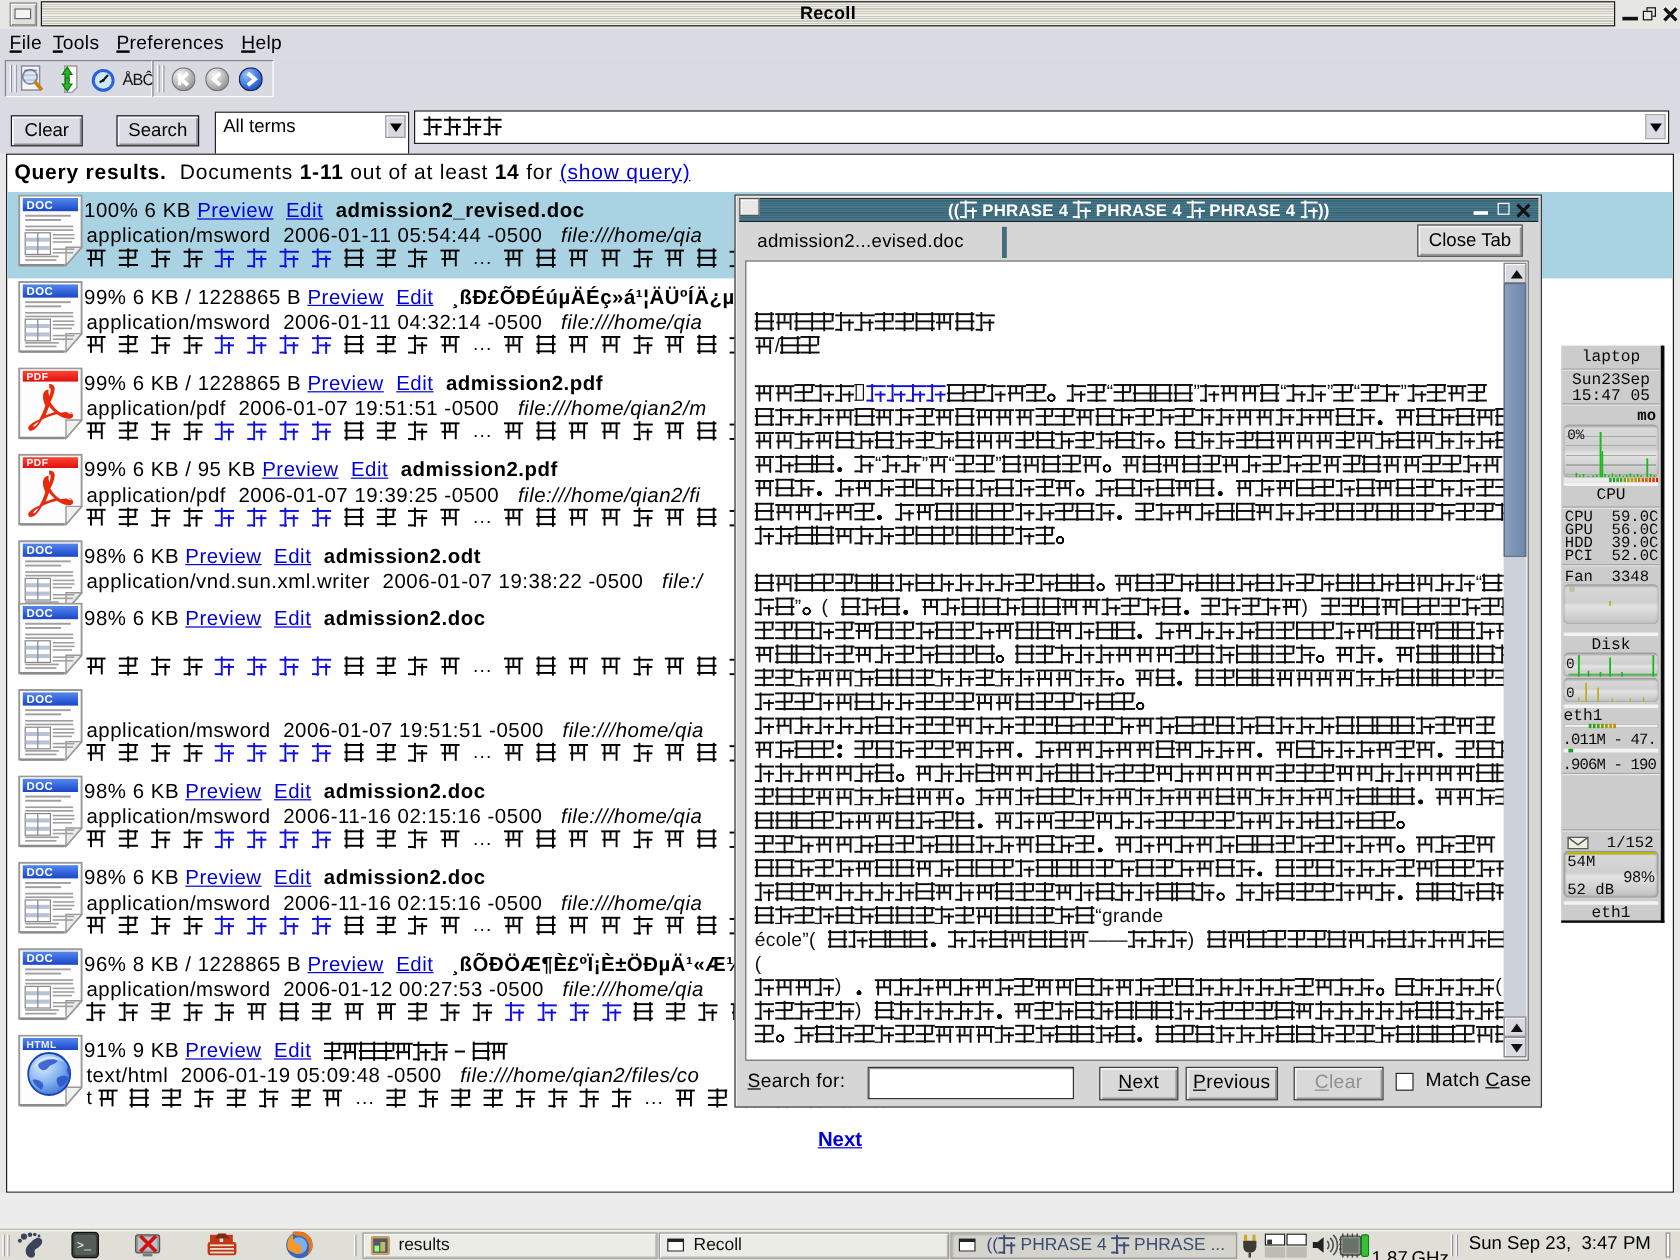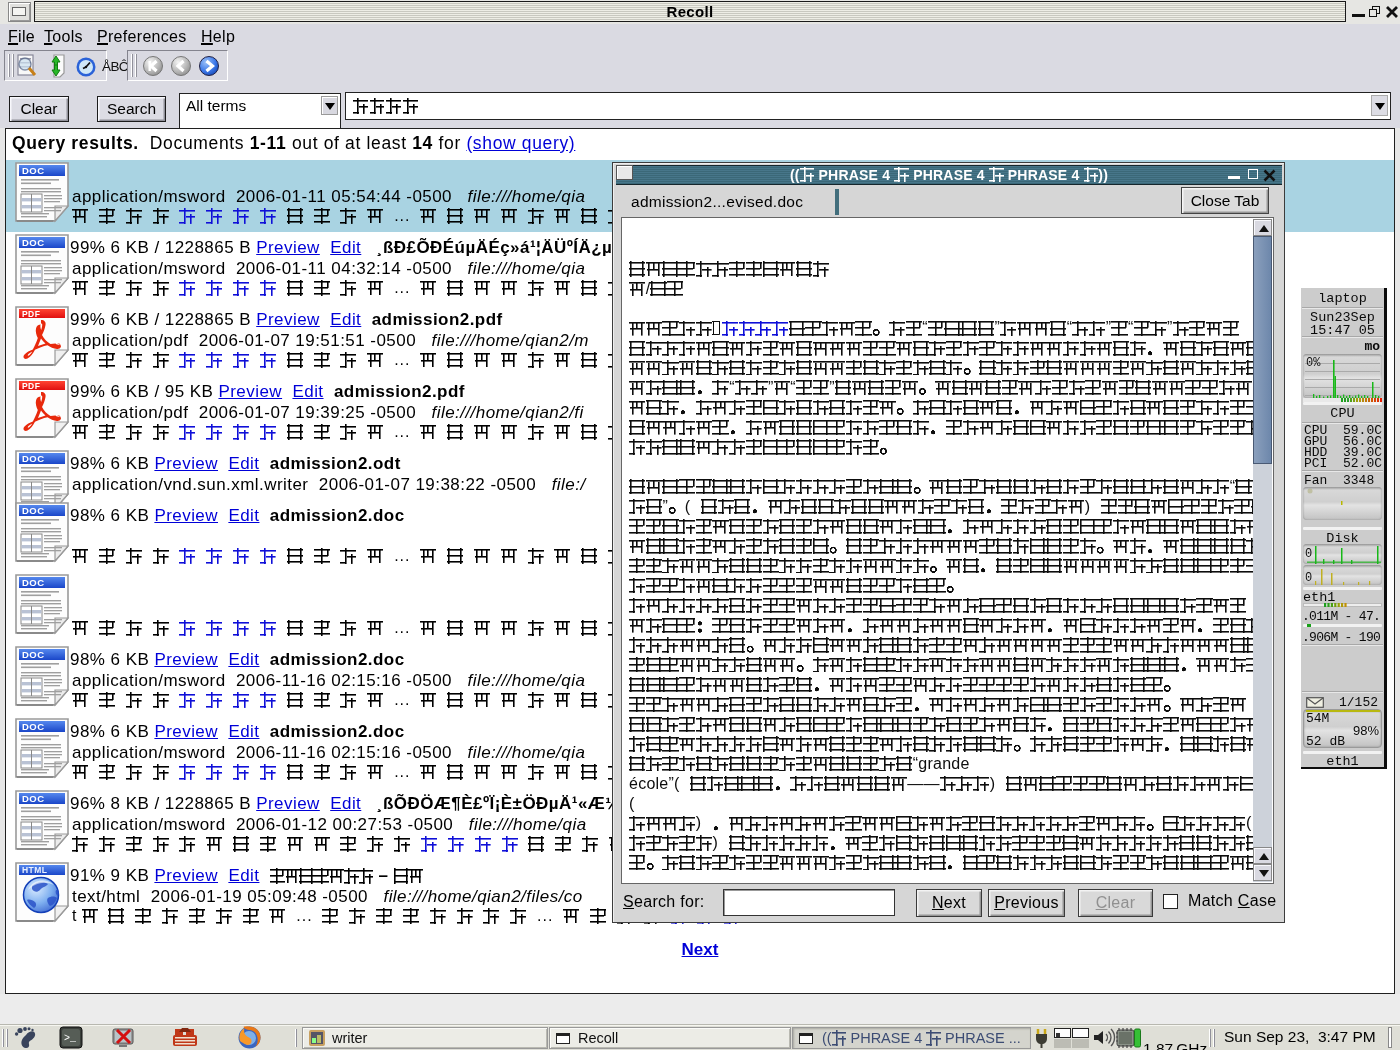--- a/index.html
+++ b/index.html
@@ -141,21 +141,21 @@
       <path d="M2 2 L12 12 M12 2 L2 12" stroke="#111" stroke-width="2.8"></path>
     </svg>
 </div>
 <div id="menubar" class="abs">
 <span style="left:8px"><u>F</u>ile</span>
     <span style="left:44px"><u>T</u>ools</span>
     <span style="left:97px"><u>P</u>references</span>
     <span style="left:201px"><u>H</u>elp</span>
 </div>
 <div id="toolbar" class="abs">
-<div class="tgroup" style="left:4px;width:103px">
+<div class="tgroup" style="left:4px;width:123px">
  <div class="grip" style="left:3px"></div>
       <div class="grip" style="left:7px"></div>
  <svg width="20" height="25" style="position:absolute;left:12px;top:3px">
         <rect x="1" y="1" width="15" height="20" fill="#f8f8f8" stroke="#889" stroke-width="1.2"></rect>
         <g fill="#99a">
           <rect x="3" y="4" width="11" height="1.5"></rect>
           <rect x="3" y="8" width="11" height="1.5"></rect>
           <rect x="3" y="12" width="11" height="1.5"></rect>
         </g>
         <circle cx="8" cy="10" r="6" fill="#cce0f0" opacity=".7" stroke="#568" stroke-width="1.5"></circle>
@@ -231,20 +231,21 @@
 <rect x="7" y="51" width="28" height="1.4"></rect>
           <rect x="7" y="54" width="26" height="1.4"></rect>
         </g>
 <g>
           <rect x="7" y="32" width="21" height="18" fill="#fff" stroke="#888" stroke-width="1"></rect>
 <rect x="7.5" y="36" width="20" height="3.4" fill="#b9c2d4"></rect>
           <rect x="7.5" y="43" width="20" height="3.4" fill="#b9c2d4"></rect>
 <line x1="17.5" y1="32" x2="17.5" y2="50" stroke="#888"></line>
         </g>
       </svg>
+      <div class="l1">100% 6 KB <a>Preview</a>&nbsp; <a>Edit</a> &nbsp;<b>admission2_revised.doc</b></div>
       <div class="l2">application/msword&nbsp; 2006-01-11 05:54:44 -0500&nbsp;&nbsp; <span class="url">file:///home/qia</span></div>
       <div class="l3"><i class="g4"></i> <i class="g3"></i> <i class="g2"></i> <i class="g2"></i> <span class="hl"><i class="g2"></i> <i class="g2"></i> <i class="g2"></i> <i class="g2"></i> </span><i class="g1"></i> <i class="g3"></i> <i class="g2"></i> <i class="g4"></i> <span class="dots">...</span> <i class="g4"></i> <i class="g1"></i> <i class="g4"></i> <i class="g4"></i> <i class="g2"></i> <i class="g4"></i> <i class="g1"></i> <i class="g2"></i> <i class="g1"></i> <span class="dots">...</span> <i class="g1"></i> <i class="g4"></i> <i class="g2"></i></div>
     </div>
 <div class="row" style="top:103px;height:72px">
       <svg class="ricon" width="57" height="61" viewBox="0 0 57 61">
 <path d="M2 1h52v43L41 59H2z" fill="#fdfdfd" stroke="#9a9a9a" stroke-width="1.6"></path>
 <path d="M2 58h38l-1 2H3z" fill="#8a8a8a"></path>
         <path d="M54 44v1l-13 14h-1z" fill="#8a8a8a"></path>
 <path d="M41 59l13-15H41z" fill="#ececec" stroke="#9a9a9a" stroke-width="1.2"></path>
 <rect x="5" y="3" width="46" height="11" fill="url(#bgr)"></rect>
@@ -384,20 +385,21 @@
 <rect x="7" y="51" width="28" height="1.4"></rect>
           <rect x="7" y="54" width="26" height="1.4"></rect>
         </g>
 <g>
           <rect x="7" y="32" width="21" height="18" fill="#fff" stroke="#888" stroke-width="1"></rect>
 <rect x="7.5" y="36" width="20" height="3.4" fill="#b9c2d4"></rect>
           <rect x="7.5" y="43" width="20" height="3.4" fill="#b9c2d4"></rect>
 <line x1="17.5" y1="32" x2="17.5" y2="50" stroke="#888"></line>
         </g>
       </svg>
+      <div class="l2">application/msword&nbsp; 2006-01-07 19:51:51 -0500&nbsp;&nbsp; <span class="url">file:///home/qia</span></div>
       <div class="l3"><i class="g4"></i> <i class="g3"></i> <i class="g2"></i> <i class="g2"></i> <span class="hl"><i class="g2"></i> <i class="g2"></i> <i class="g2"></i> <i class="g2"></i> </span><i class="g1"></i> <i class="g3"></i> <i class="g2"></i> <i class="g4"></i> <span class="dots">...</span> <i class="g4"></i> <i class="g1"></i> <i class="g4"></i> <i class="g4"></i> <i class="g2"></i> <i class="g4"></i> <i class="g1"></i> <i class="g2"></i> <i class="g1"></i> <span class="dots">...</span> <i class="g1"></i> <i class="g4"></i> <i class="g2"></i></div>
     </div>
 <div class="row" style="top:515px;height:72px">
       <svg class="ricon" width="57" height="61" viewBox="0 0 57 61">
 <path d="M2 1h52v43L41 59H2z" fill="#fdfdfd" stroke="#9a9a9a" stroke-width="1.6"></path>
 <path d="M2 58h38l-1 2H3z" fill="#8a8a8a"></path>
         <path d="M54 44v1l-13 14h-1z" fill="#8a8a8a"></path>
 <path d="M41 59l13-15H41z" fill="#ececec" stroke="#9a9a9a" stroke-width="1.2"></path>
 <rect x="5" y="3" width="46" height="11" fill="url(#bgr)"></rect>
 <text x="8" y="12" font-family="Liberation Sans" font-size="9.5" font-weight="700" fill="#fff">DOC</text>
@@ -725,21 +727,21 @@
       <path d="M3 16 c-1.5-5 0-10 4-12.5 c0.5 2.5-0.5 4 1.5 6.5 c2 2.5 5.5 2 6 5.5 c0.4 3-2.5 5.5-5.5 4 c-2.5-1.2-4.5-2-6-3.5z" fill="#f89828"></path>
     </svg>
 <div class="grip" style="left:295px;top:4px;height:18px"></div>
 <div class="tbtn" style="left:302px;width:246px">
  <svg width="16" height="16" style="position:absolute;left:6px;top:2px">
         <rect width="16" height="16" rx="2" fill="#c8a060"></rect>
         <rect x="2" y="2" width="12" height="12" fill="#556"></rect>
         <rect x="3" y="8" width="4" height="5" fill="#8f8"></rect>
         <rect x="8" y="5" width="4" height="8" fill="#bb6"></rect>
       </svg>
- <span style="position:absolute;left:29px">writer</span>
+ <span style="position:absolute;left:29px">results</span>
     </div>
 <div class="tbtn" style="left:549px;width:242px"><span class="wic"></span><span style="position:absolute;left:28px">Recoll</span></div>
 <div class="tbtn act" style="left:792px;width:239px;color:#3c4c74;overflow:hidden;white-space:nowrap"><span class="wic"></span><span style="position:absolute;left:29px">((<i class="g2"></i> PHRASE 4 <i class="g2"></i> PHRASE ...</span></div>
 <svg width="17" height="22" style="position:absolute;left:1033px;top:2px">
       <path d="M5 2 v5 M12 2 v5" stroke="#caa818" stroke-width="2.5"></path>
       <path d="M3 7 h11 v4 c0 4-2 6-5.5 6 S3 15 3 11z" fill="#3c3c34"></path>
       <path d="M8.5 17 v4" stroke="#3c3c34" stroke-width="2"></path>
     </svg>
 <div style="position:absolute;left:1054px;top:3px;width:36px;height:20px">
  <div style="position:absolute;left:0;top:0;width:17px;height:9.5px;background:#fdfdfd;border:1.4px solid #222">

